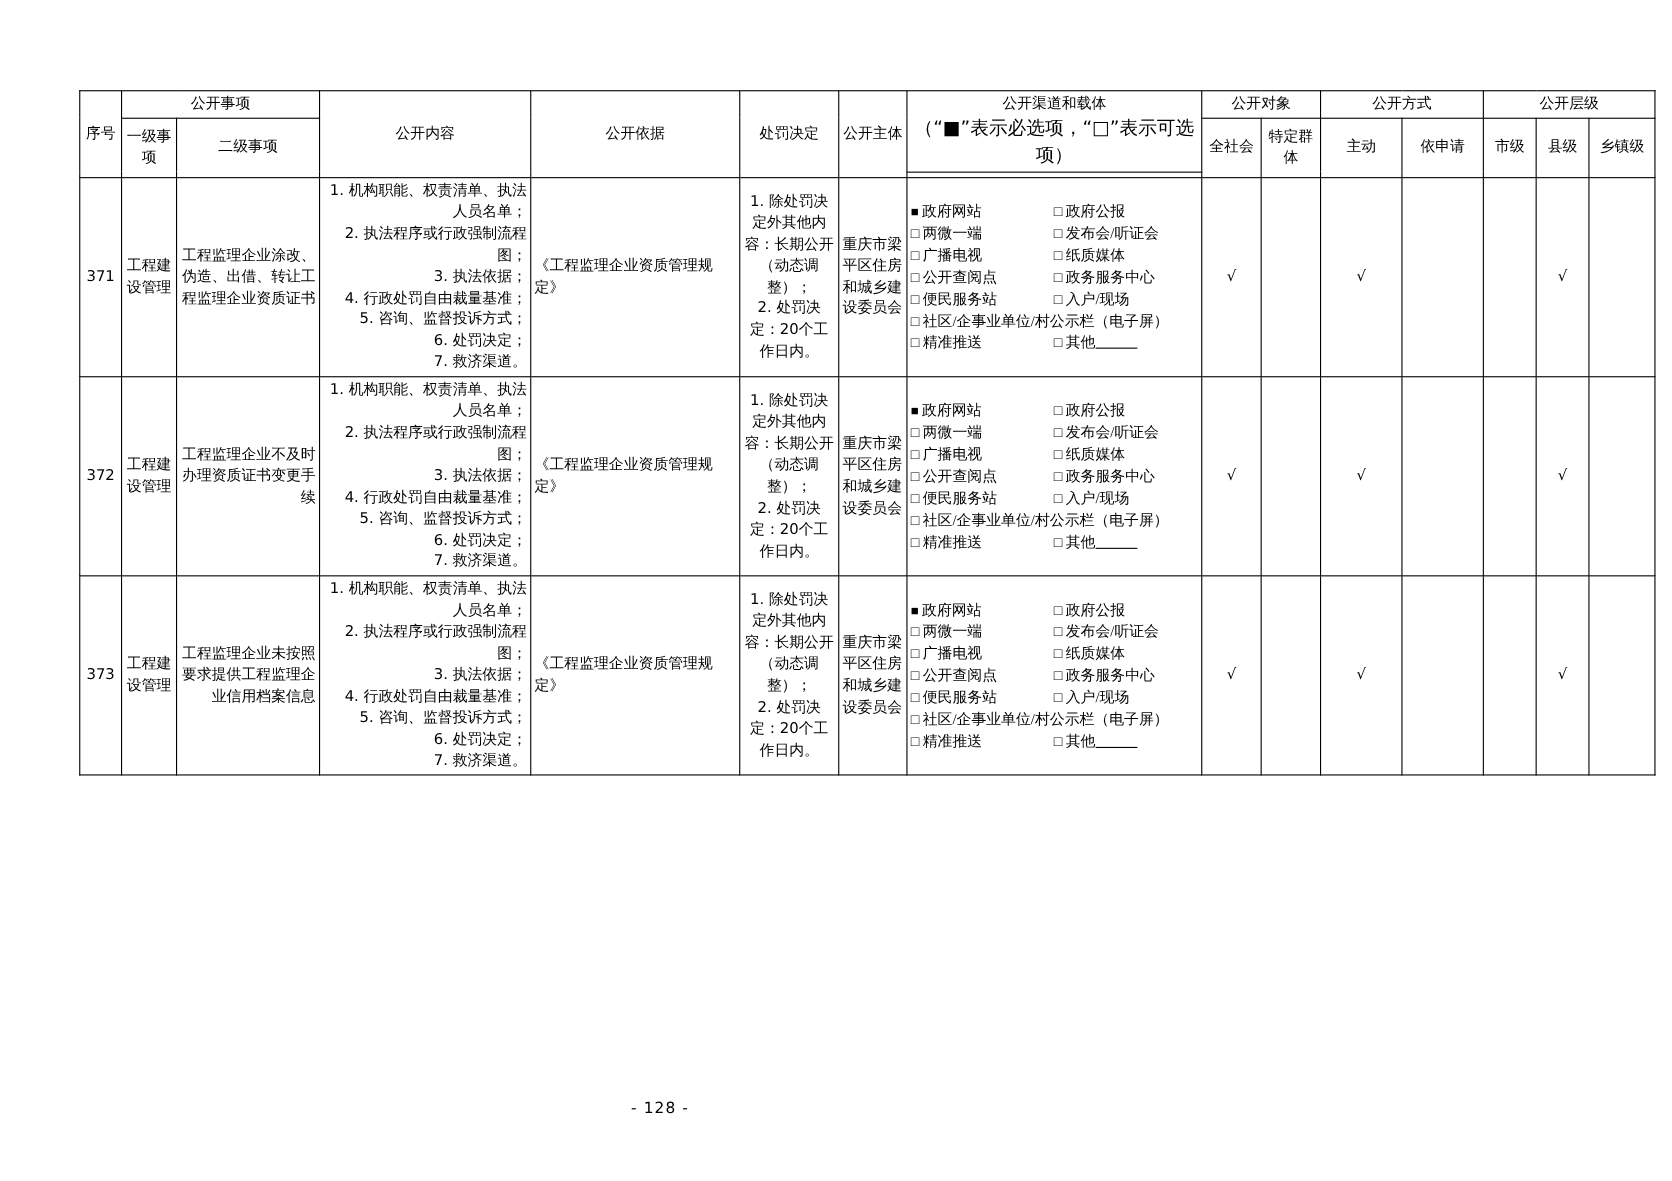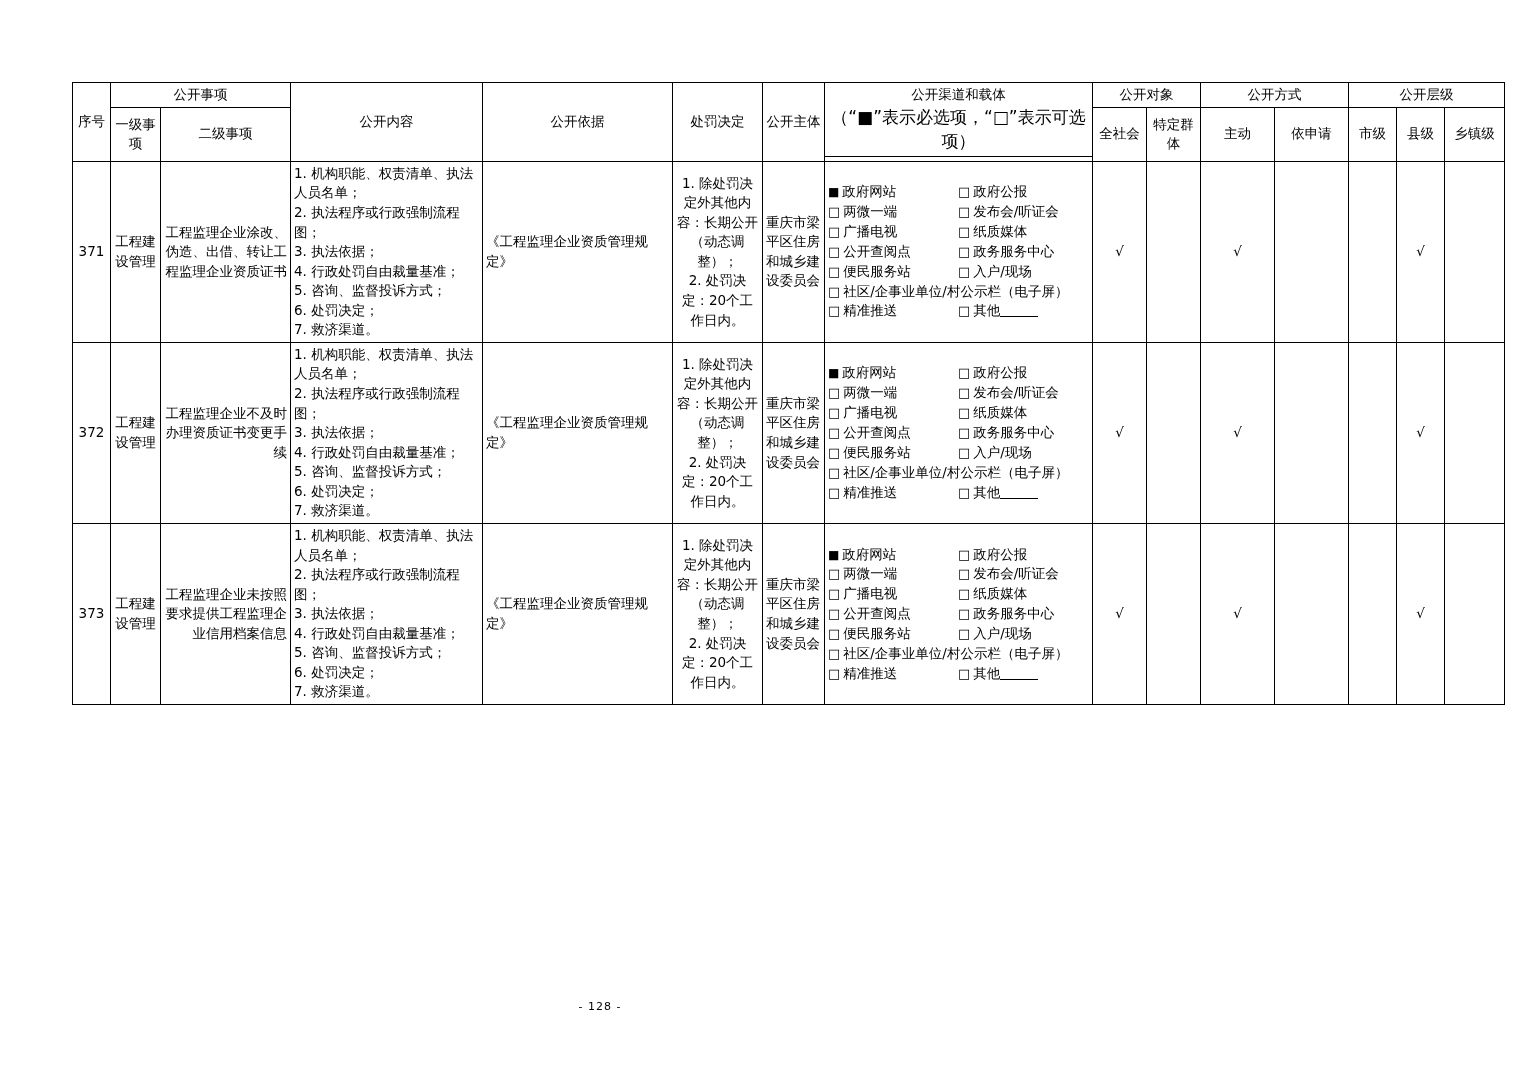--- a/index.html
+++ b/index.html
@@ -53,21 +53,21 @@
     text-align: center;
     font-size: 13.5px;
     line-height: 1.5;
   }
   .cell-l2 {
     text-align: right;
     font-size: 13.5px;
     line-height: 1.55;
   }
   .cell-content {
-    text-align: left;
+    text-align: right;
     font-size: 13.5px;
     line-height: 1.6;
     padding: 6px 6px;
     margin-top: 13px;
   }
   .cell-basis {
     text-align: left;
     font-size: 13.5px;
     line-height: 1.6;
     padding: 6px 6px;
@@ -90,20 +90,21 @@
     font-size: 13.5px;
     line-height: 1.62;
   }
   .chan-grid {
     display: grid;
     grid-template-columns: 128px 1fr;
     column-gap: 2px;
   }
   .chan-item {
     white-space: nowrap;
+    font-family: Liberation Serif, serif;
   }
   .chan-wide {
     grid-column: 1 / span 2;
     white-space: normal;
   }
   .box-filled::before {
     content: "■";
     margin-right: 3px;
     font-size: 12px;
   }
@@ -115,21 +116,21 @@
   .check {
     text-align: center;
     font-size: 16px;
   }
   .footer {
     position: absolute;
     left: 0;
     top: 1000px;
     width: 1200px;
     text-align: center;
-    font-size: 11px;
+    font-size: 14px;
     letter-spacing: 1px;
   }
   .two-line-head {
     line-height: 1.35;
   }
   .ul-blank {
     display: inline-block;
     width: 38px;
     border-bottom: 1px solid #000;
     vertical-align: -2px;

